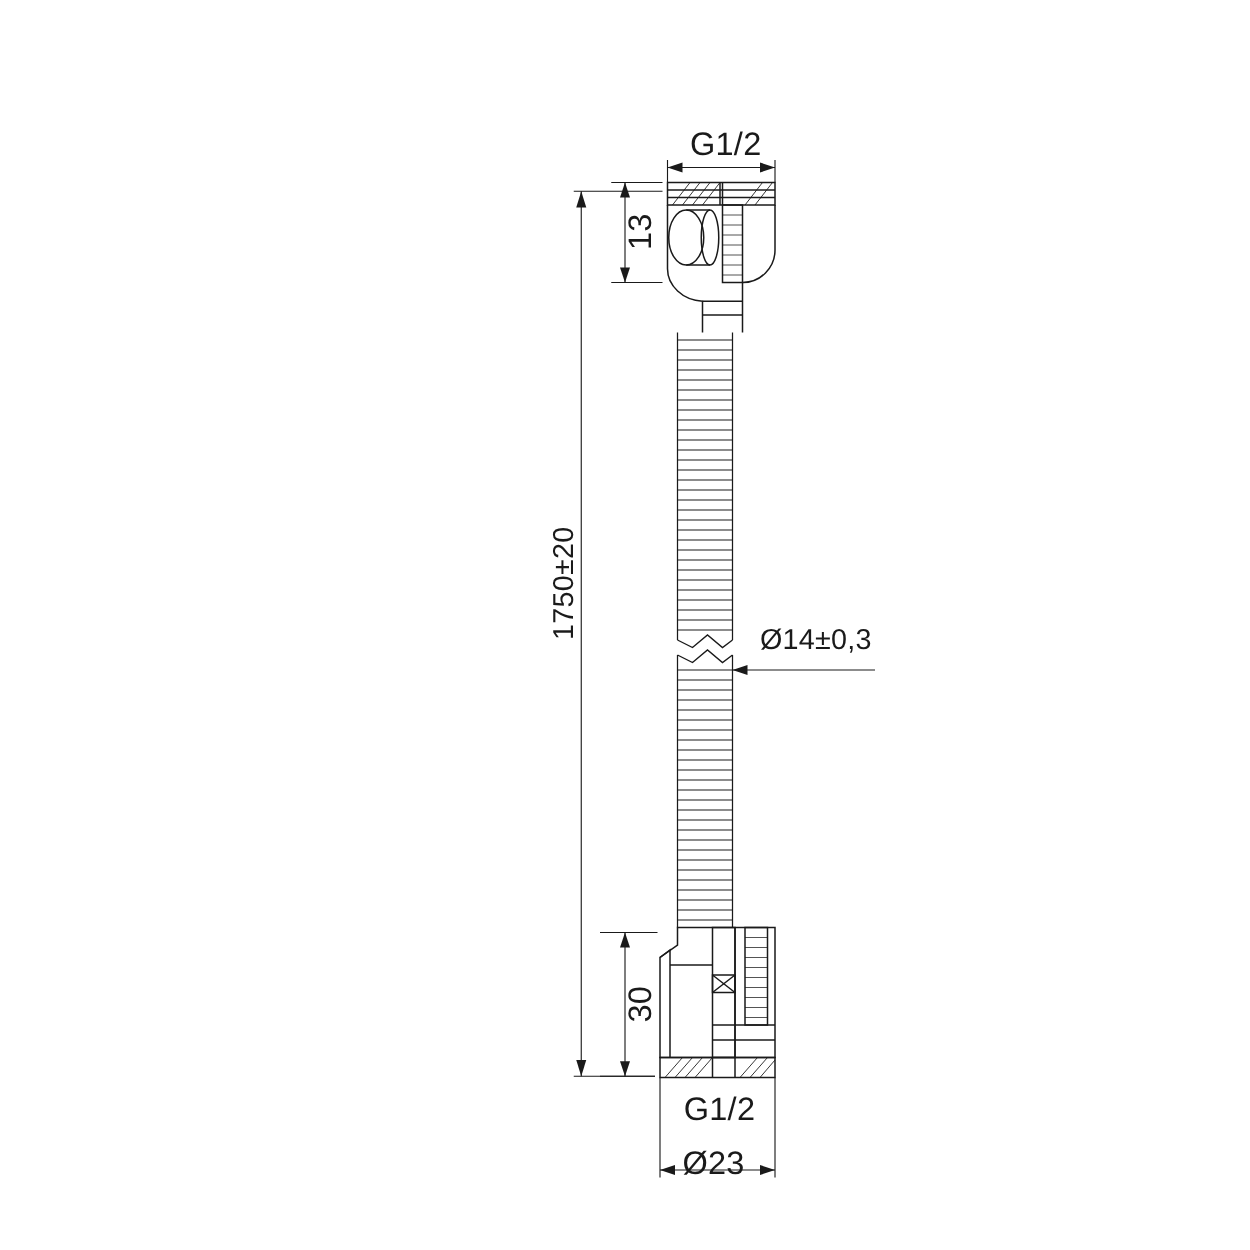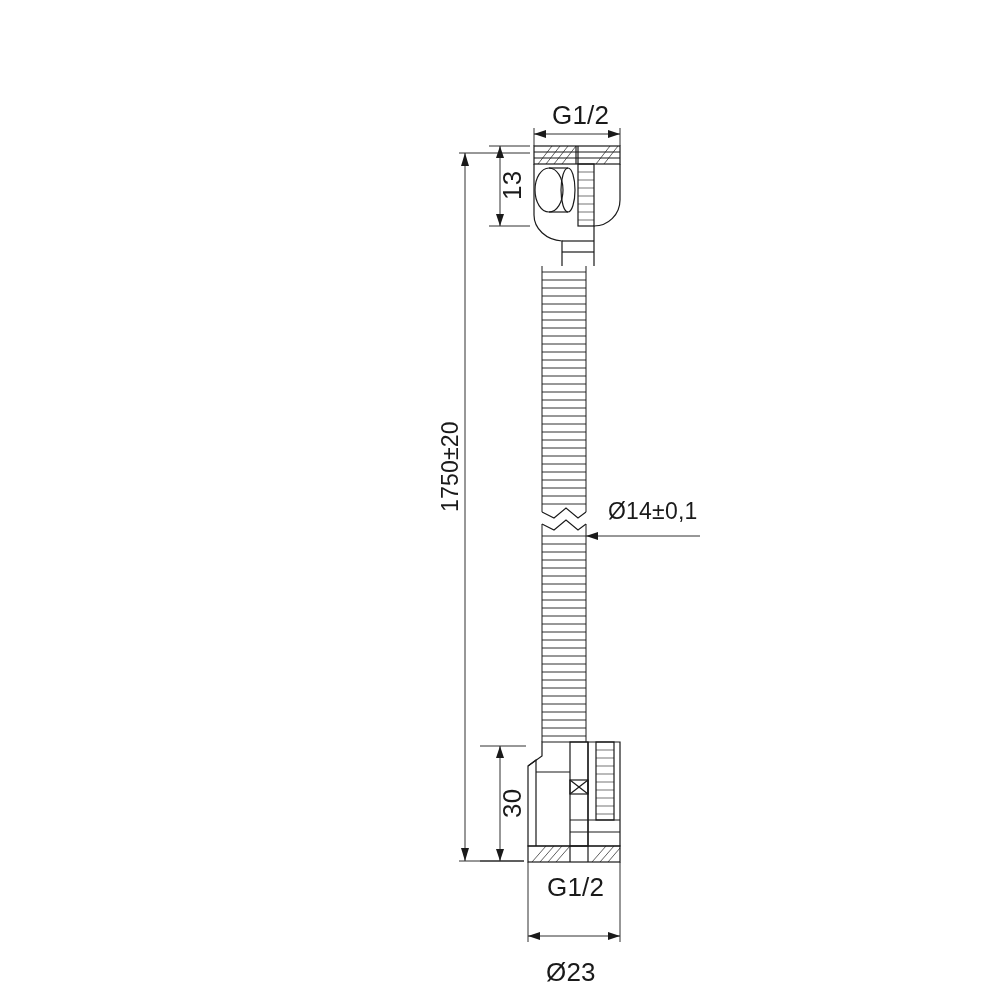--- a/index.html
+++ b/index.html
@@ -251,19 +251,19 @@
     </g>
   </g>
 </svg>
 
 <div class="dim-label" style="left:552px; top:100px;">G1/2</div>
 
 <div class="dim-label rot90" style="left:497px; top:200px;">13</div>
 
 <div class="dim-label rot90" style="left:437px; top:512px; font-size:23px;">1750±20</div>
 
-<div class="dim-label" style="left:608px; top:498px; font-size:23px;">Ø14±0,1</div>
+<div class="dim-label" style="left:608px; top:498px; font-size:23px;">Ø14±0,3</div>
 
 <div class="dim-label rot90" style="left:497px; top:818px;">30</div>
 
 <div class="dim-label" style="left:547px; top:872px;">G1/2</div>
 
-<div class="dim-label" style="left:546px; top:957px;">Ø23</div>
+<div class="dim-label" style="left:546px; top:915px;">Ø23</div>
 
 </body></html>

